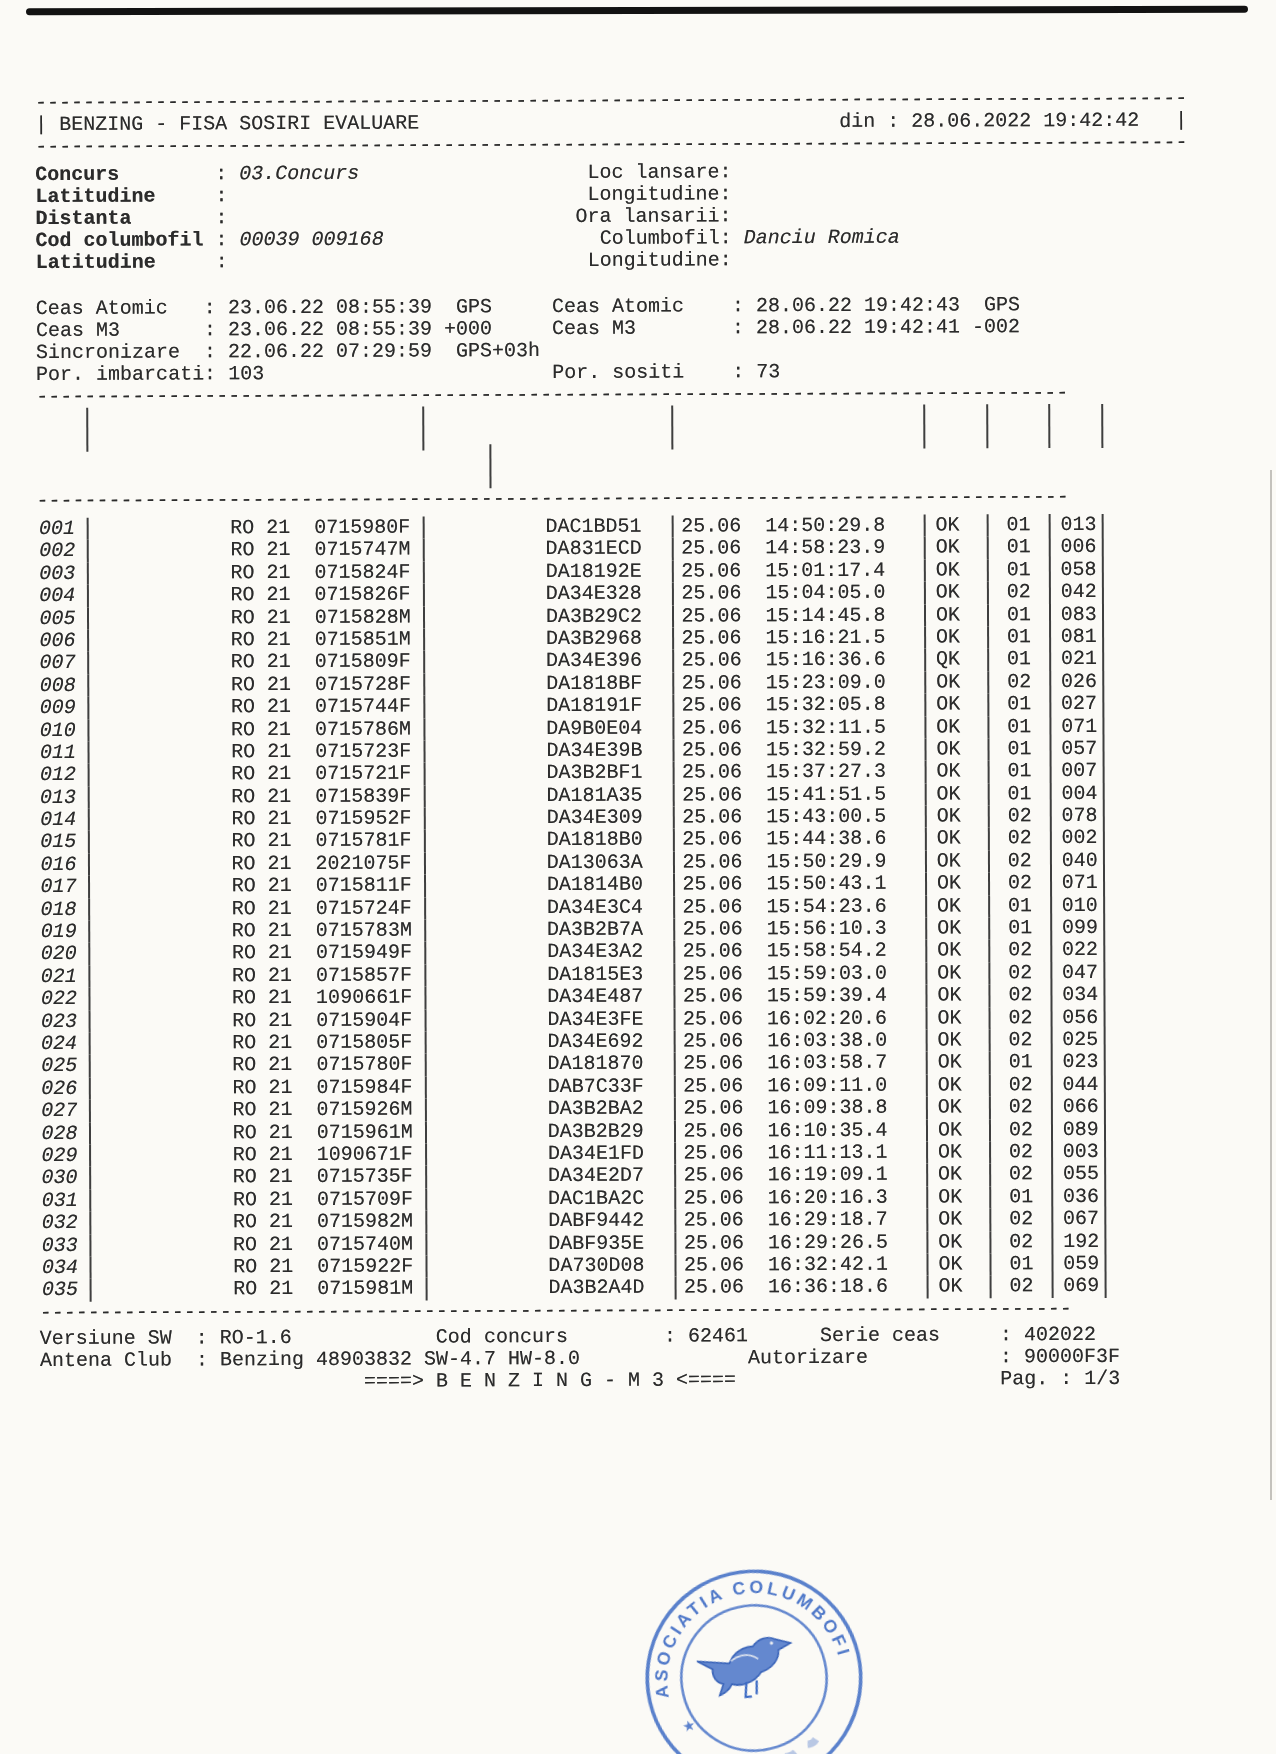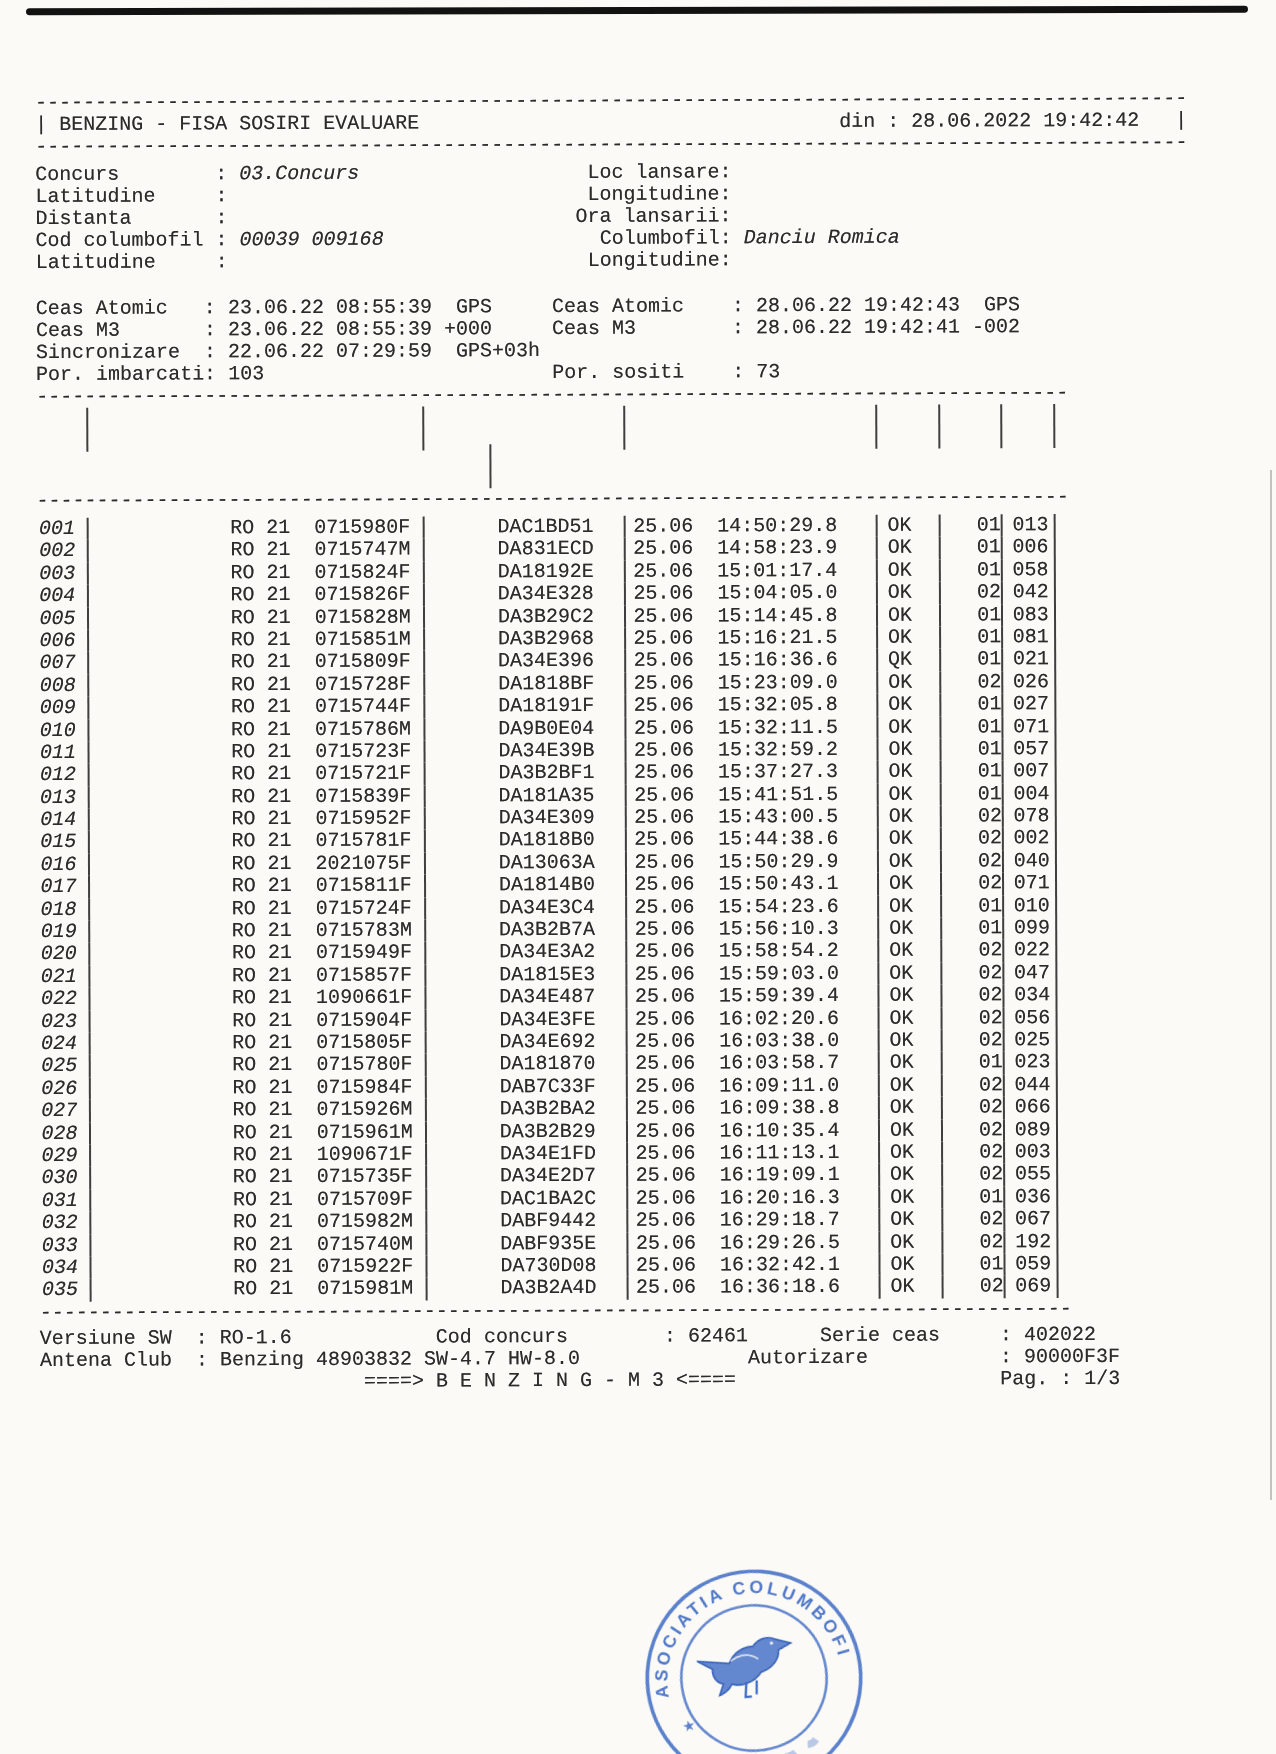--- a/index.html
+++ b/index.html
@@ -18,44 +18,44 @@
        transform:rotate(-0.22deg);transform-origin:top left;}
   .divider{height:22px;white-space:pre;overflow:hidden;}
 
   .titlebar{width:96ch;display:flex;justify-content:space-between;height:22px;}
   .titlebar span{white-space:pre;}
 
   .info{display:flex;margin-top:6px;}
   .info-left{width:43ch;}
   .kv{height:22px;display:flex;}
   .kv .lbl{display:inline-block;white-space:pre;}
-  .info-left .lbl{width:15ch;}
+  .info-left .lbl{width:15ch;font-weight:bold;}
   .info-right .lbl{width:14ch;text-align:right;}
   .kv .sep{display:inline-block;width:1ch;}
   .kv .val{white-space:pre;padding-left:1ch;font-style:italic;}
 
   .clock{margin-top:24px;}
   .crow{height:22px;display:flex;white-space:pre;}
   .crow .l-lbl{display:inline-block;width:14ch;}
   .crow .l-val{display:inline-block;width:27ch;padding-left:1ch;}
   .crow .r-lbl{display:inline-block;width:15ch;}
   .crow .r-val{display:inline-block;padding-left:1ch;}
 
   .tbl{margin-top:0;}
   .thead{display:flex;}
   .trow{display:flex;height:22.4px;line-height:22.4px;}
   .c{display:inline-block;box-sizing:border-box;white-space:pre;overflow:hidden;}
   .b{border-right:2px solid #3f3f3f;}
   .c0{width:4.3ch;padding-left:.2ch;font-style:italic;}
   .c1{width:28ch;text-align:right;padding-right:1ch;}
   .c2{width:5.6ch;padding-left:.4ch;margin-top:38px;}
-  .c3{width:11.2ch;padding-left:.5ch;}
+  .c3{width:11.2ch;padding-left:.5ch;margin-left:48px;}
   .c4{width:21ch;padding-left:.6ch;}
   .c5{width:5.2ch;padding-left:.8ch;}
-  .c6{width:5.2ch;text-align:right;}
+  .c6{width:5.2ch;text-align:center;}
   .c7{width:4.4ch;padding-left:.8ch;}
   .c8{width:8ch;padding-left:.5ch;}
   .thead .hc{height:44px;}
   .thead .hc div{height:22px;}
   .thead .c1{text-align:left;padding-left:2ch;}
   .thead .c5{padding-left:.4ch;}
   .thead .c6{text-align:left;padding-left:.4ch;}
   .thead .c7{padding-left:.4ch;}
   .rows{margin-top:6px;}
 

